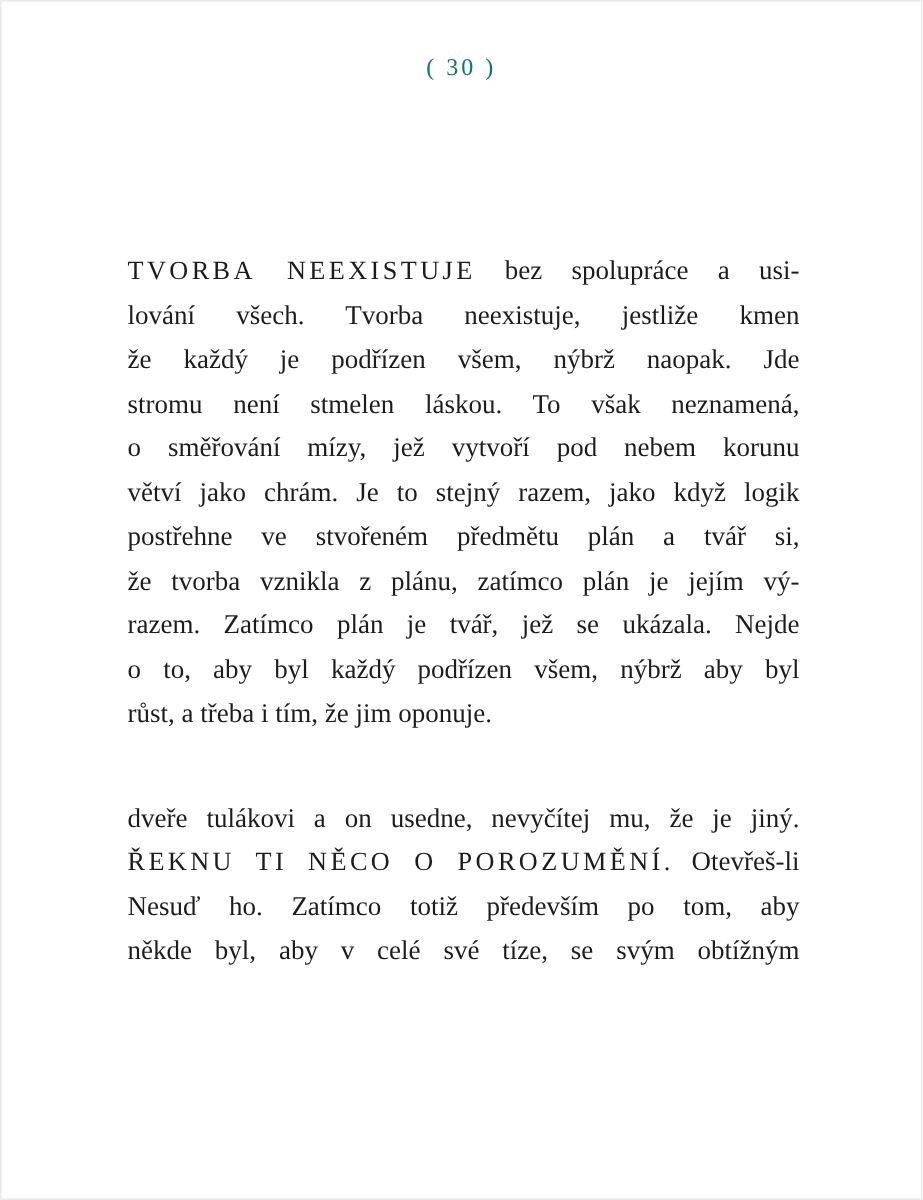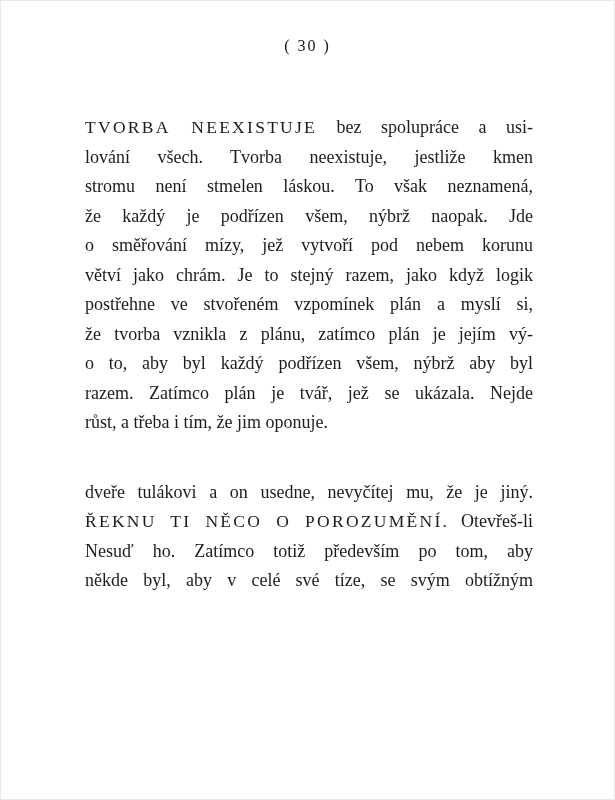--- a/index.html
+++ b/index.html
@@ -20,24 +20,24 @@
     height: 798px;
     background: #ffffff;
     border: 1px solid #e9e9e9; 
     box-sizing: content-box;
   }
   .page-number {
     padding-top: 36px;
     text-align: center;
     font-size: 16px;
     letter-spacing: 2px;
-    color: #0f172a;
+    color: #0f766e;
   }
   .text-block {
-    margin: 58px 0 0 84px;
+    margin: 111px 0 0 84px;
     width: 448px;
     font-size: 18px;
     line-height: 29.5px;
   }
   .para {
     margin: 0;
     padding: 0;
   }
   .para + .para {
     margin-top: 40px;
@@ -58,28 +58,28 @@
 </style>
 </head>
 <body>
 
 <div class="page">
   <div class="page-number">( 30 )</div>
   <div class="text-block">
       <div class="para">
         <div class="line"><span class="lead">TVORBA NEEXISTUJE</span><span> bez spolupráce a usi-</span></div>
         <div class="line">lování všech. Tvorba neexistuje, jestliže kmen</div>
+        <div class="line">že každý je podřízen všem, nýbrž naopak. Jde</div>
         <div class="line">stromu není stmelen láskou. To však neznamená,</div>
-        <div class="line">že každý je podřízen všem, nýbrž naopak. Jde</div>
         <div class="line">o směřování mízy, jež vytvoří pod nebem korunu</div>
         <div class="line">větví jako chrám. Je to stejný razem, jako když logik</div>
-        <div class="line">postřehne ve stvořeném vzpomínek plán a myslí si,</div>
+        <div class="line">postřehne ve stvořeném předmětu plán a tvář si,</div>
         <div class="line">že tvorba vznikla z plánu, zatímco plán je jejím vý-</div>
+        <div class="line">razem. Zatímco plán je tvář, jež se ukázala. Nejde</div>
         <div class="line">o to, aby byl každý podřízen všem, nýbrž aby byl</div>
-        <div class="line">razem. Zatímco plán je tvář, jež se ukázala. Nejde</div>
         <div class="line last">růst, a třeba i tím, že jim oponuje.</div>
       </div>
       <div class="para">
         <div class="line">dveře tulákovi a on usedne, nevyčítej mu, že je jiný.</div>
         <div class="line"><span class="lead">ŘEKNU TI NĚCO O POROZUMĚNÍ.</span><span> Otevřeš-li</span></div>
         <div class="line">Nesuď ho. Zatímco totiž především po tom, aby</div>
         <div class="line">někde byl, aby v celé své tíze, se svým obtížným</div>
       </div>
     </div>
 </div>

